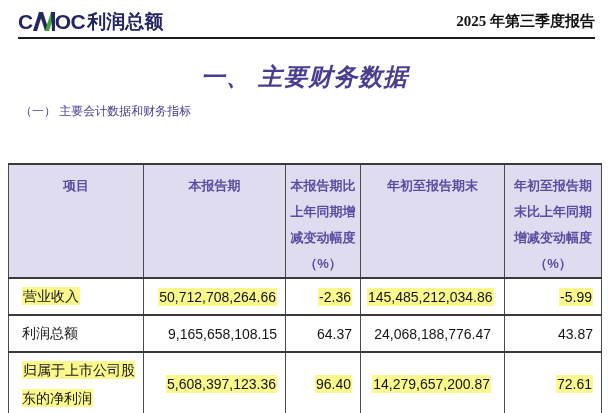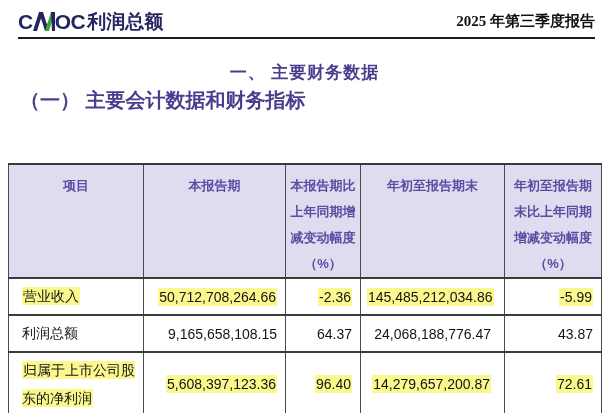--- a/index.html
+++ b/index.html
@@ -17,25 +17,25 @@
   .logo-m-svg { margin:0 -1px; display:block; }
   .logo-cn { font-size:19px; margin-left:2px; line-height:20px; }
   .report-title {
     font-family:"Liberation Serif", serif; font-size:15px; font-weight:bold;
     color:#111111; padding-bottom:1px;
   }
   .header-rule { border:none; border-top:2px solid #1d1d1d; margin:5px 14px 0 18px; }
   
   .section-title {
     margin:22px 0 0 0; text-align:center; color:var(--title-purple,#4a3d8e);
-    font-size:17px; font-weight:bold; letter-spacing:1px;
+    font-size:24px; font-weight:bold; letter-spacing:1px;font-style:italic;
   }
   .sub-title {
-    margin:3px 0 0 20px; color:var(--title-purple,#4a3d8e);
-    font-size:20px; font-weight:bold;
+    margin:10px 0 0 20px; color:var(--title-purple,#4a3d8e);
+    font-size:12px; font-weight:normal;
   }
   .unit-line {
     margin:11px 14px 0 0; text-align:right; color:var(--unit-text,#38329b);
     font-size:14px; font-weight:bold;
   }
   .unit-line .gap { display:inline-block; width:14px; }
   
   table.fin {
     position:absolute; left:8px; top:163px; width:593px;
     border-collapse:collapse; table-layout:fixed;

